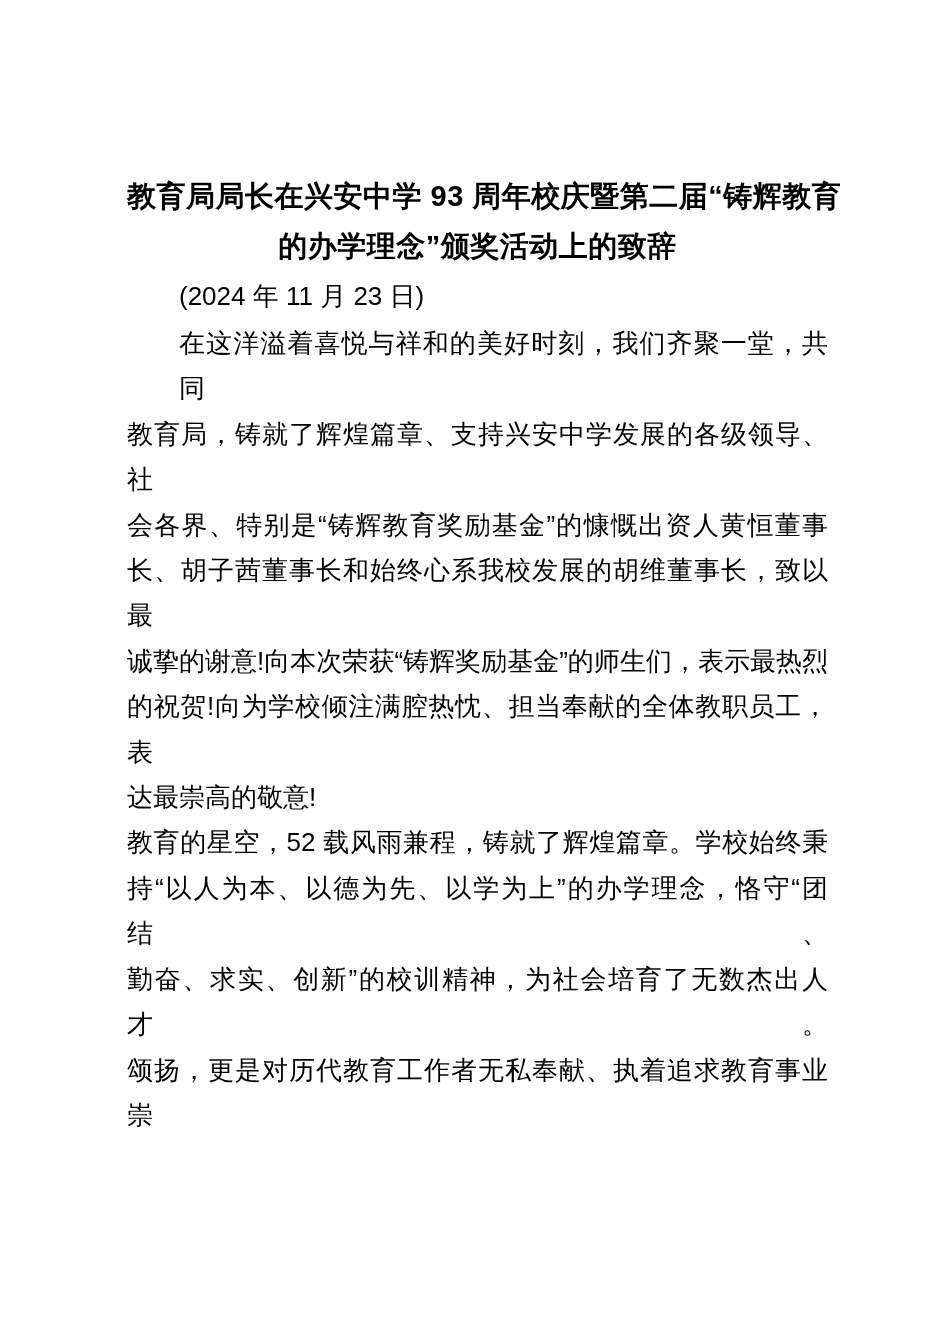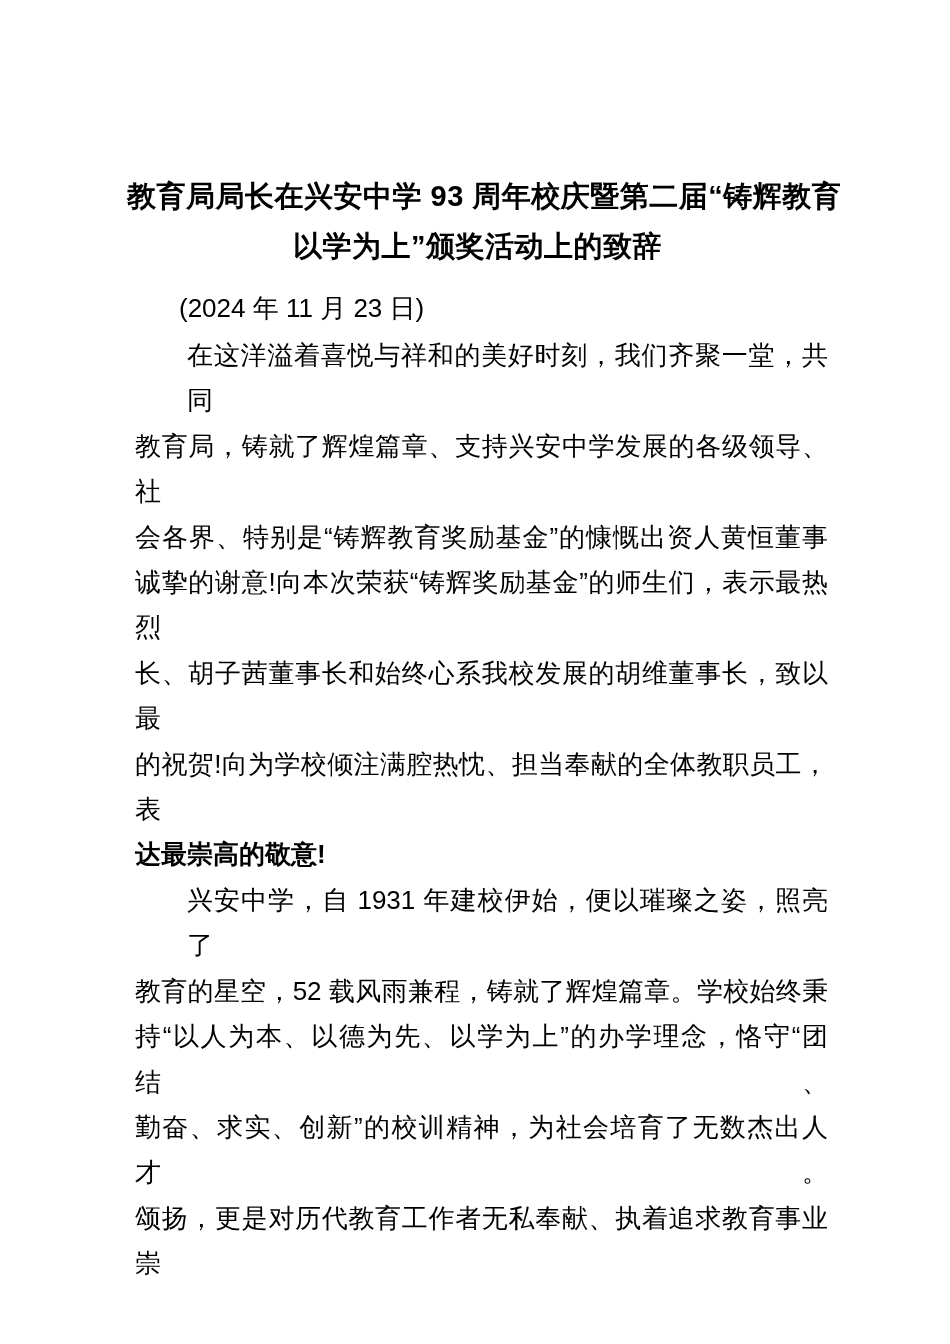--- a/index.html
+++ b/index.html
@@ -22,67 +22,64 @@
     font-size: 29px;
     line-height: 50px;
     font-weight: bold;
     text-align: center;
     letter-spacing: 0.5px;
   }
   .title-line {
     white-space: nowrap;
   }
   .date-line {
-    margin-top: 14px;
+    margin-top: 2px;
     font-size: 26px;
     line-height: 46px;
     padding-left: 52px;
     text-align: left;
   }
   .doc-body {
     margin-top: 2px;
   }
   .para { margin: 0; }
   .ln {
     font-size: 26px;
     line-height: 45.4px;
     text-align: justify;
     text-align-last: justify;
     white-space: normal;
-    margin-left: 8px;
   }
   .ln.first {
     padding-left: 52px;
   }
   
   .para.ends-here .ln:last-child {
     text-align-last: left;
-    font-weight: bold;
   }
 </style>
 </head>
 <body>
 
 <div class="page">
   <div class="doc-title">
       <div class="title-line">教育局局长在兴安中学 93 周年校庆暨第二届“铸辉教育</div>
-      <div class="title-line">以学为上”颁奖活动上的致辞</div>
+      <div class="title-line">的办学理念”颁奖活动上的致辞</div>
     </div>
   <div class="date-line">(2024 年 11 月 23 日)</div>
   <div class="doc-body">
       <div class="para ends-here">
         <div class="ln first">在这洋溢着喜悦与祥和的美好时刻，我们齐聚一堂，共同</div>
         <div class="ln">教育局，铸就了辉煌篇章、支持兴安中学发展的各级领导、社</div>
         <div class="ln">会各界、特别是“铸辉教育奖励基金”的慷慨出资人黄恒董事</div>
+        <div class="ln">长、胡子茜董事长和始终心系我校发展的胡维董事长，致以最</div>
         <div class="ln">诚挚的谢意!向本次荣获“铸辉奖励基金”的师生们，表示最热烈</div>
-        <div class="ln">长、胡子茜董事长和始终心系我校发展的胡维董事长，致以最</div>
         <div class="ln">的祝贺!向为学校倾注满腔热忱、担当奉献的全体教职员工，表</div>
         <div class="ln">达最崇高的敬意!</div>
       </div>
       <div class="para">
-        <div class="ln first">兴安中学，自 1931 年建校伊始，便以璀璨之姿，照亮了</div>
         <div class="ln">教育的星空，52 载风雨兼程，铸就了辉煌篇章。学校始终秉</div>
         <div class="ln">持“以人为本、以德为先、以学为上”的办学理念，恪守“团结、</div>
         <div class="ln">勤奋、求实、创新”的校训精神，为社会培育了无数杰出人才。</div>
         <div class="ln">颂扬，更是对历代教育工作者无私奉献、执着追求教育事业崇</div>
       </div>
     </div>
 </div>
 
 </body></html>

